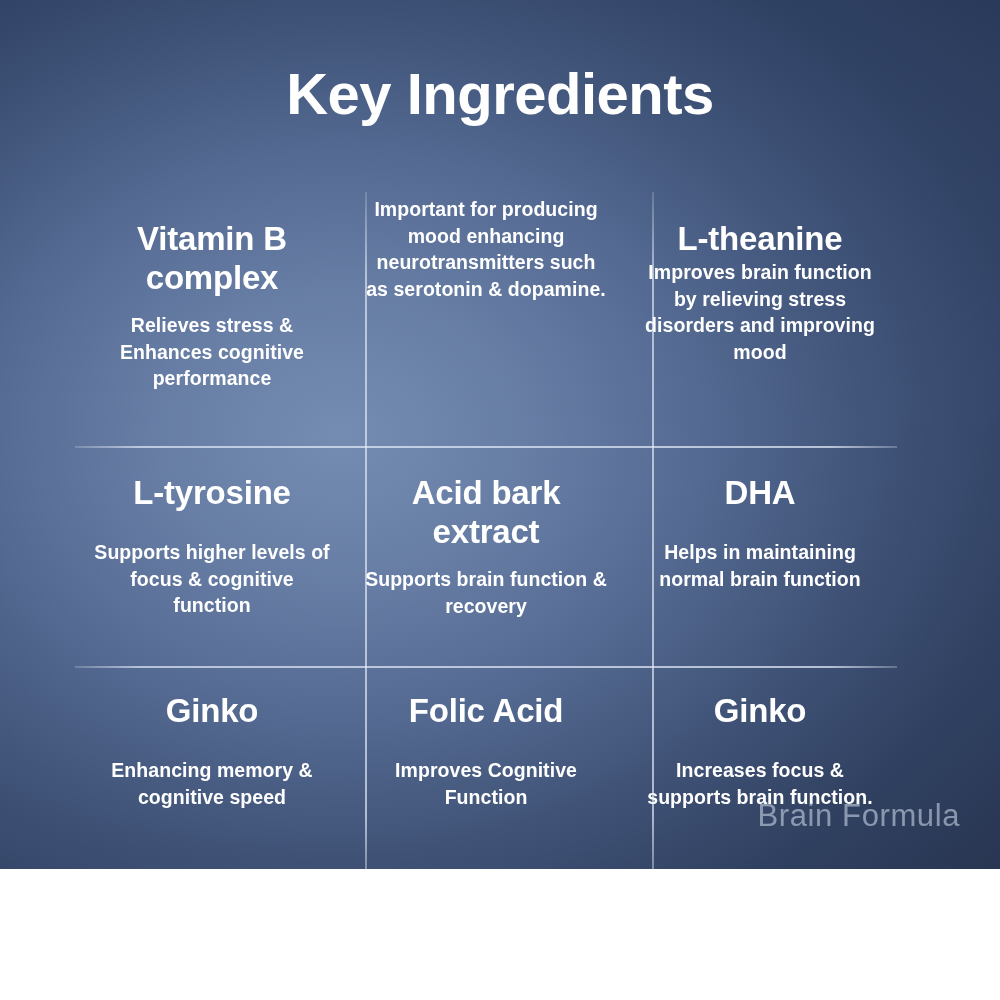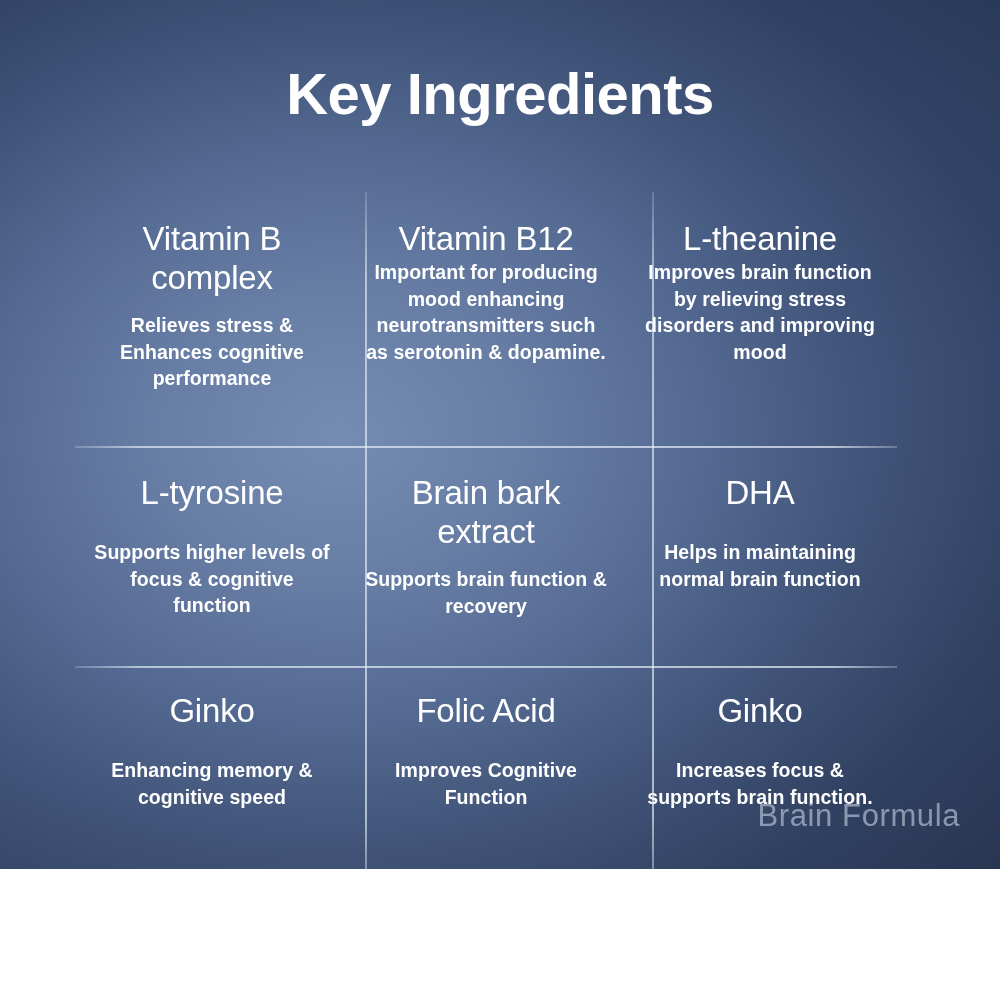--- a/index.html
+++ b/index.html
@@ -64,21 +64,21 @@
     box-sizing: border-box;
     padding: 4px 14px 0 14px;
     display: flex;
     flex-direction: column;
     align-items: center;
     text-align: center;
   }
 
   .cell .name {
     font-size: 33px;
-    font-weight: 400;
+    font-weight: 700;
     color: #ffffff;
     line-height: 1.18;
     letter-spacing: -0.2px;
   }
   .cell .desc {
     font-size: 19.5px;
     font-weight: 700;
     color: #ffffff;
     line-height: 1.37;
     letter-spacing: 0.05px;
@@ -148,36 +148,35 @@
   <div id="title">Key Ingredients</div>
 
   <div id="grid">
 
     <div class="cell c1 r1">
       <div class="name">Vitamin B complex</div>
       <div class="desc">Relieves stress &amp; Enhances cognitive performance</div>
     </div>
 
     <div class="cell c2 r1">
-      <div class="name">Vitamin B12</div>
       <div class="desc">Important for producing mood enhancing neurotransmitters such as serotonin &amp; dopamine.</div>
     </div>
 
     <div class="cell c3 r1">
       <div class="name">L-theanine</div>
       <div class="desc">Improves brain function by relieving stress disorders and improving mood</div>
     </div>
 
     <div class="cell c1 r2">
       <div class="name">L-tyrosine</div>
       <div class="desc">Supports higher levels of focus &amp; cognitive function</div>
     </div>
 
     <div class="cell c2 r2">
-      <div class="name">Brain bark extract</div>
+      <div class="name">Acid bark extract</div>
       <div class="desc">Supports brain function &amp; recovery</div>
     </div>
 
     <div class="cell c3 r2">
       <div class="name">DHA</div>
       <div class="desc">Helps in maintaining normal brain function</div>
     </div>
 
     <div class="cell c1 r3">
       <div class="name">Ginko</div>

